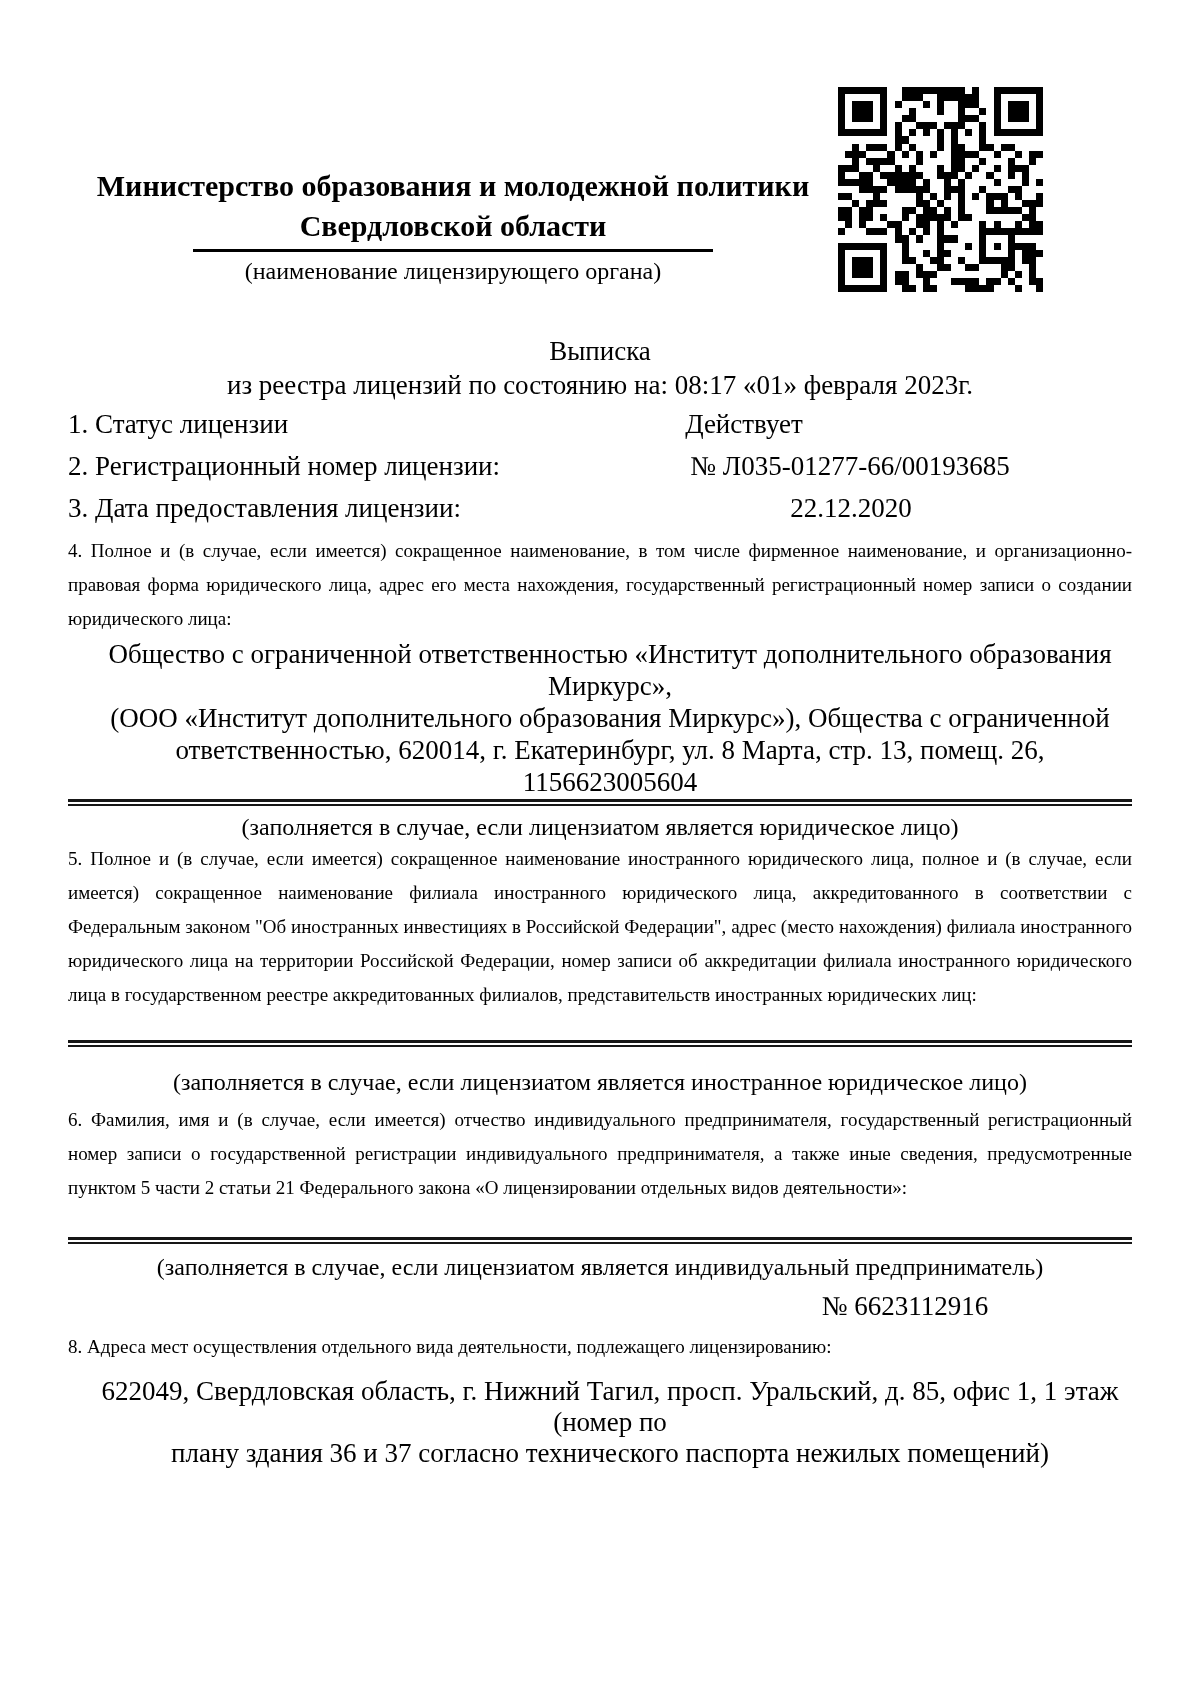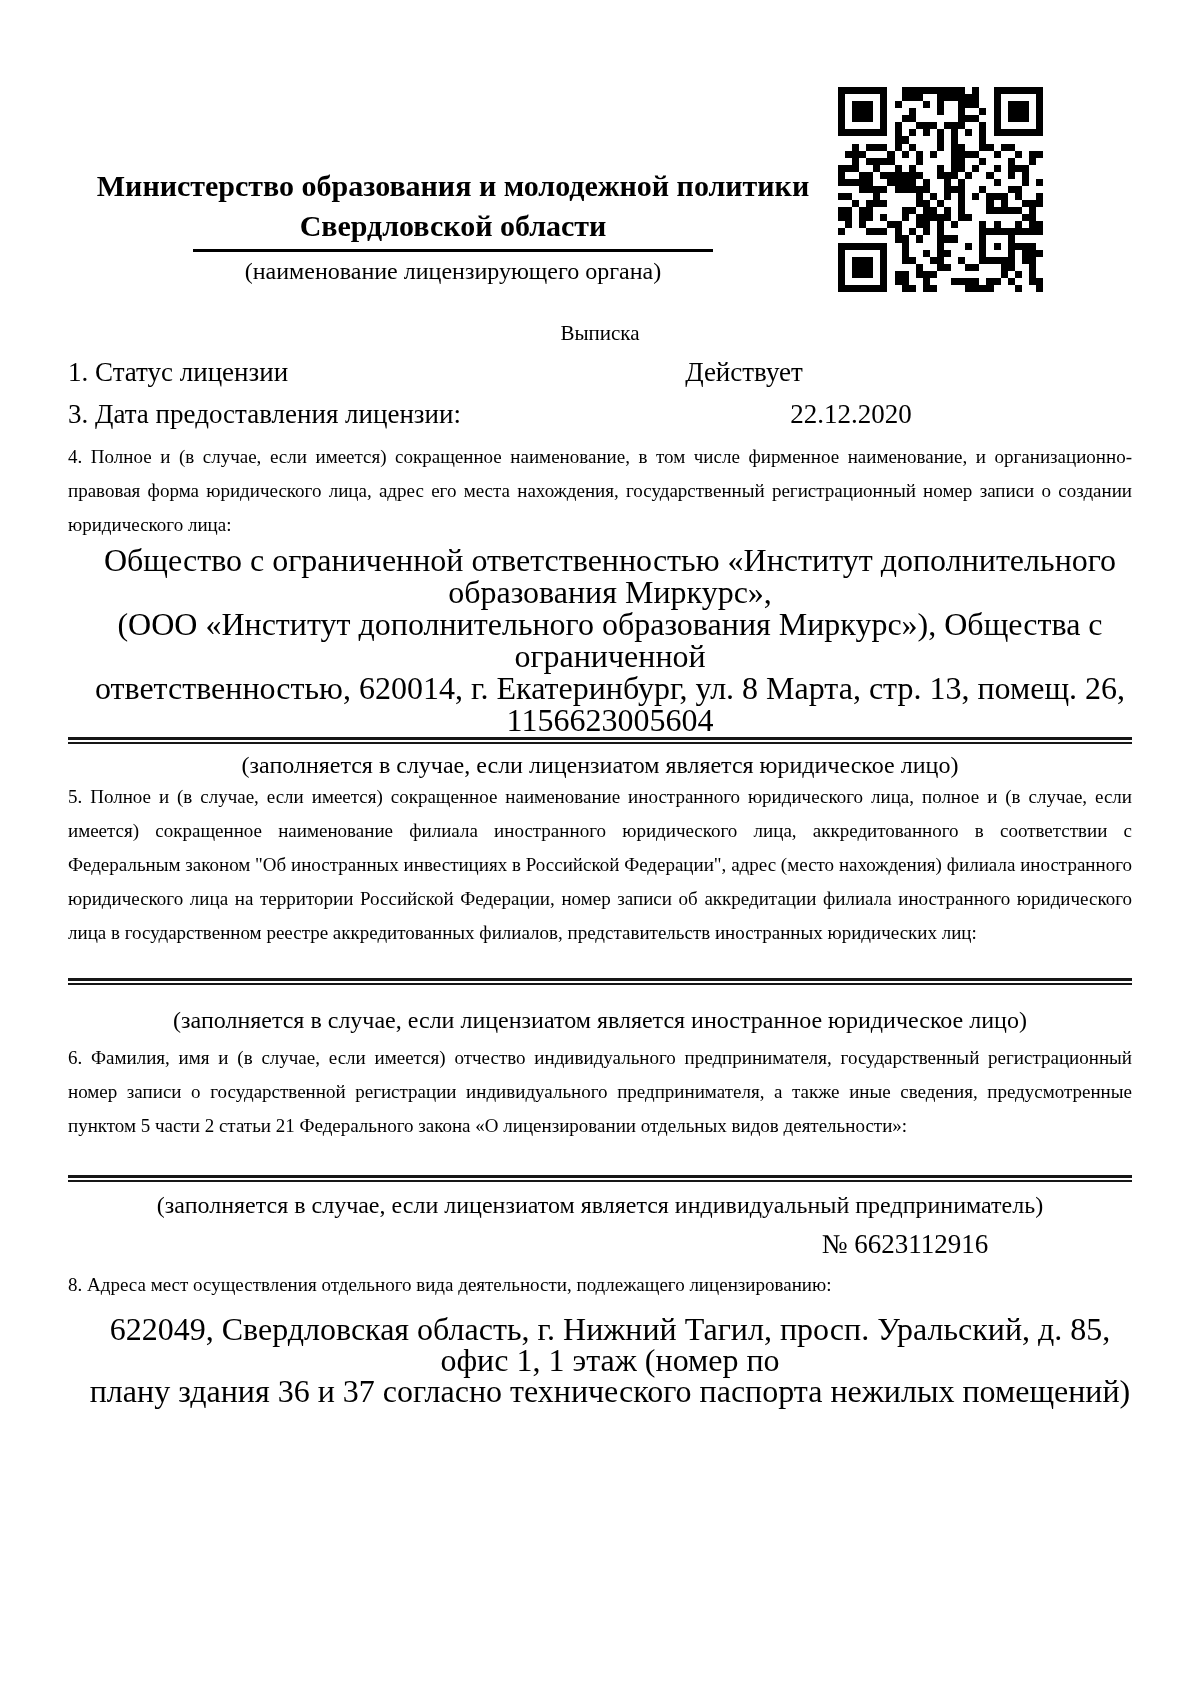--- a/index.html
+++ b/index.html
@@ -13,33 +13,33 @@
   }
   .content { padding:0 68px; }
 
   
   .header { margin-top:166px; width:770px; text-align:center; }
   .header-title { font-size:30px; font-weight:bold; line-height:40px; }
   .header-rule { width:520px; border-top:3px solid #000; margin:3px auto 0 auto; }
   .header-caption { font-size:24px; line-height:30px; margin-top:4px; }
 
   
-  .doc-title { margin-top:30px; text-align:center; font-size:21px; line-height:34px; }
+  .doc-title { margin-top:48px; text-align:center; font-size:27px; line-height:34px; }
 
   
   .row { position:relative; height:36px; line-height:36px; font-size:27px;text-decoration:underline; }
   .row-label { position:absolute; left:0; top:0; white-space:nowrap; }
   .row-value { position:absolute; top:0; transform:translateX(-50%); white-space:nowrap; }
 
   .caption { font-size:24px; line-height:30px; text-align:center; }
   .caption-offset { position:relative; height:30px; font-size:24px; line-height:30px; }
   .caption-offset span { position:absolute; top:0; transform:translateX(-50%); white-space:nowrap; }
 
   .para { font-size:19px; line-height:34px; text-align:justify; }
-  .value-center { font-size:32px; line-height:32px; text-align:center; white-space:pre-line;margin-left:20px; }
+  .value-center { font-size:27px; line-height:32px; text-align:center; white-space:pre-line;margin-left:20px; }
 
   .rule { height:2px; border-top:3px solid #161616; border-bottom:2px solid #161616; }
 
   
   .mt-row1 { margin-top:4px; }
   .mt-cap1 { margin-top:8px; }
   .mt-row2 { margin-top:6px; }
   .mt-row3 { margin-top:6px; }
   .mt-para4 { margin-top:8px; }
   .mt-val4 { margin-top:2px; }
@@ -491,28 +491,33 @@
       <div class="header-title">
         <div>Министерство образования и молодежной политики</div>
         <div>Свердловской области</div>
       </div>
       <div class="header-rule"></div>
       <div class="header-caption">(наименование лицензирующего органа)</div>
     </div>
 
     <div class="doc-title">
       <div>Выписка</div>
+      <div>из реестра лицензий по состоянию на: 08:17 «01» февраля 2023г.</div>
     </div>
 
     <div class="row mt-row1">
       <span class="row-label">1. Статус лицензии</span>
       <span class="row-value" style="left:676px">Действует</span>
     </div>
 
 
+    <div class="row mt-row2">
+      <span class="row-label">2. Регистрационный номер лицензии:</span>
+      <span class="row-value" style="left:782px">№ Л035-01277-66/00193685</span>
+    </div>
 
     <div class="row mt-row3">
       <span class="row-label">3. Дата предоставления лицензии:</span>
       <span class="row-value" style="left:783px">22.12.2020</span>
     </div>
 
     <div class="para mt-para4">4. Полное и (в случае, если имеется) сокращенное наименование, в том числе фирменное наименование, и организационно-правовая форма юридического лица, адрес его места нахождения, государственный регистрационный номер записи о создании юридического лица:</div>
     <div class="value-center mt-val4">Общество с ограниченной ответственностью «Институт дополнительного образования Миркурс»,
 (ООО «Институт дополнительного образования Миркурс»), Общества с ограниченной
 ответственностью, 620014, г. Екатеринбург, ул. 8 Марта, стр. 13, помещ. 26, 1156623005604</div>

